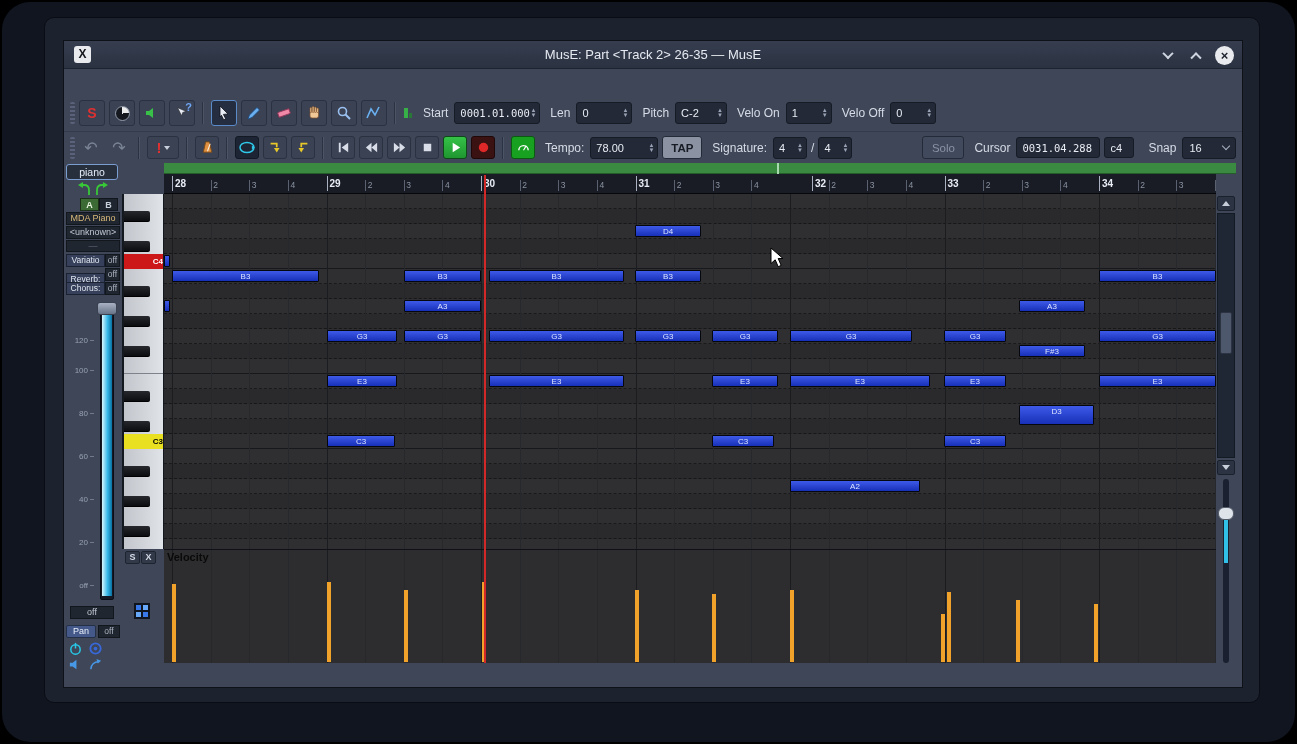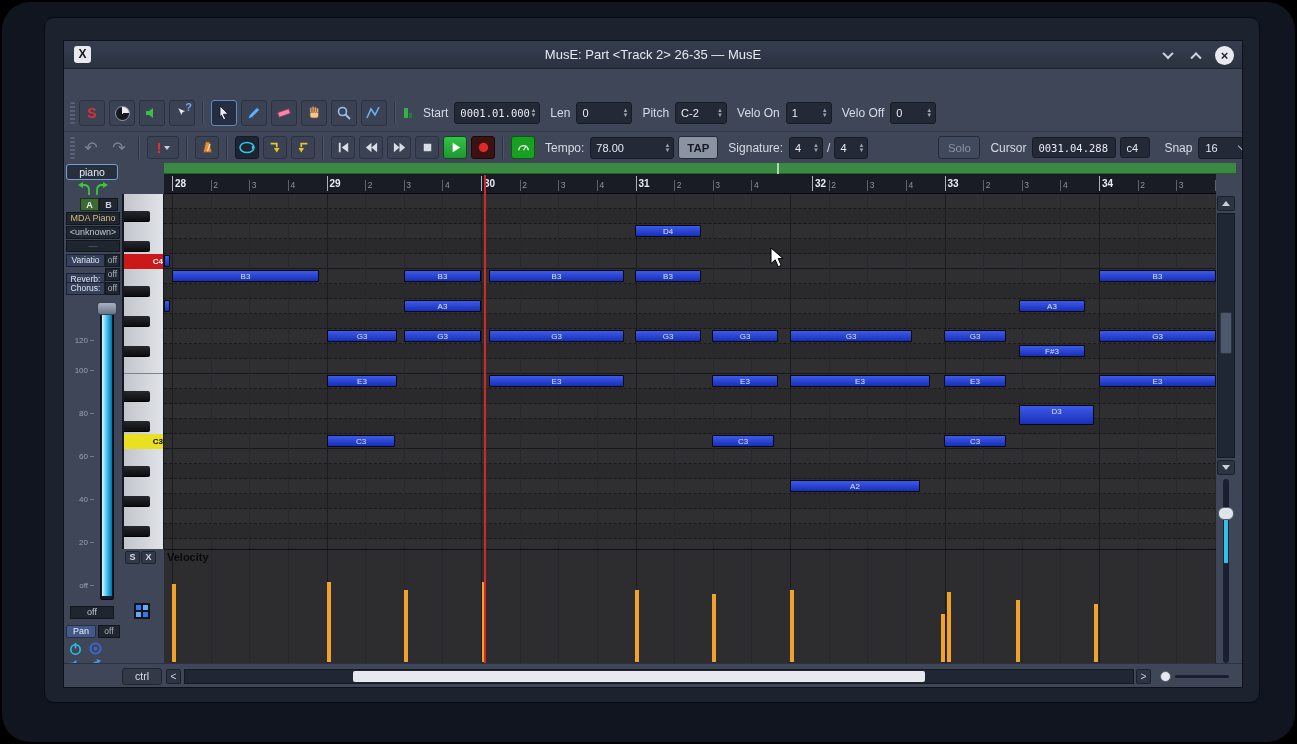--- a/index.html
+++ b/index.html
@@ -44,21 +44,21 @@
   .pie { width:15px; height:15px; border-radius:50%; border:1px solid #9098a8;
          background:conic-gradient(#ececec 0 90deg,#15181e 90deg 360deg); }
   .qmark { position:absolute; right:2px; top:0px; color:#6fa6f2; font-size:11px; font-weight:bold; }
   .tlabel { color:#d6dbe6; font-size:12px; margin:0 2px 0 6px; white-space:nowrap; }
   .spin { height:22px; background:#232936; border:1px solid #161c26; border-radius:3px; color:#e8ecf4;
           display:flex; align-items:center; justify-content:space-between; padding:0 3px 0 5px; flex:none; }
   .spinval { font-size:11px; }
   .mono { font-family:"DejaVu Sans Mono",monospace; font-size:10.5px; }
   .spinarr { display:flex; flex-direction:column; align-items:center; line-height:5px; color:#9aa3b5; font-size:6px; }
   .spinarr::before { content:"▲"; } .spinarr::after { content:"▼"; }
-  .w86{width:86px;} .w60{width:84px;align-items:center;} .w56{width:56px;} .w52{width:52px;} .w46{width:46px;} .w34{width:34px;}
+  .w86{width:86px;} .w60{width:68px;align-items:center;} .w56{width:56px;} .w52{width:52px;} .w46{width:46px;} .w34{width:34px;}
   .field { height:21px; background:#232936; border:1px solid #161c26; border-radius:3px; color:#e8ecf4;
            display:flex; align-items:center; padding:0 5px; flex:none; }
   .btn { height:23px; background:#4a5264; border:1px solid #242b38; border-radius:3px; color:#dfe4ee;
          font-size:11.5px; display:flex; align-items:center; justify-content:center; flex:none; }
   .btn.tap { width:40px; background:#8b93a3; color:#171b24; font-weight:bold; }
   .btn.solo { width:42px; background:#414a5c; color:#8a93a5; margin-left:66px; }
   .dropdown { width:54px; height:22px; background:#232936; border:1px solid #161c26; border-radius:3px;
               color:#e8ecf4; font-size:11px; display:flex; align-items:center; justify-content:space-between; padding:0 6px; flex:none; }
   .dd-chev { width:6px; height:6px; border-right:1.5px solid #aab2c2; border-bottom:1.5px solid #aab2c2; transform:rotate(45deg); margin-top:-3px; }
   .ublk { color:#7a8496; font-size:16px; line-height:16px; }
@@ -631,26 +631,16 @@
       </div>
       <div class="sbtn" style="top:297px">
               <span class="chevD"></span>
             </div>
       <div class="vzoom-track"></div>
       <div class="vzoom-fill"></div>
       <div class="vzoom-knob"></div>
     </div>
   </div>
 
-  <div class="bottombar">
-    <div class="ctrlbtn">ctrl</div>
-    <div class="harr" style="left:102px">&lt;</div>
-    <div class="htrack">
-      <div class="hthumb"></div>
-    </div>
-    <div class="harr" style="left:1072px">&gt;</div>
-    <div class="zknob"></div>
-    <div class="zline"></div>
-  </div>
 
 </div>
 </div>
 </div>
 
 </body></html>

